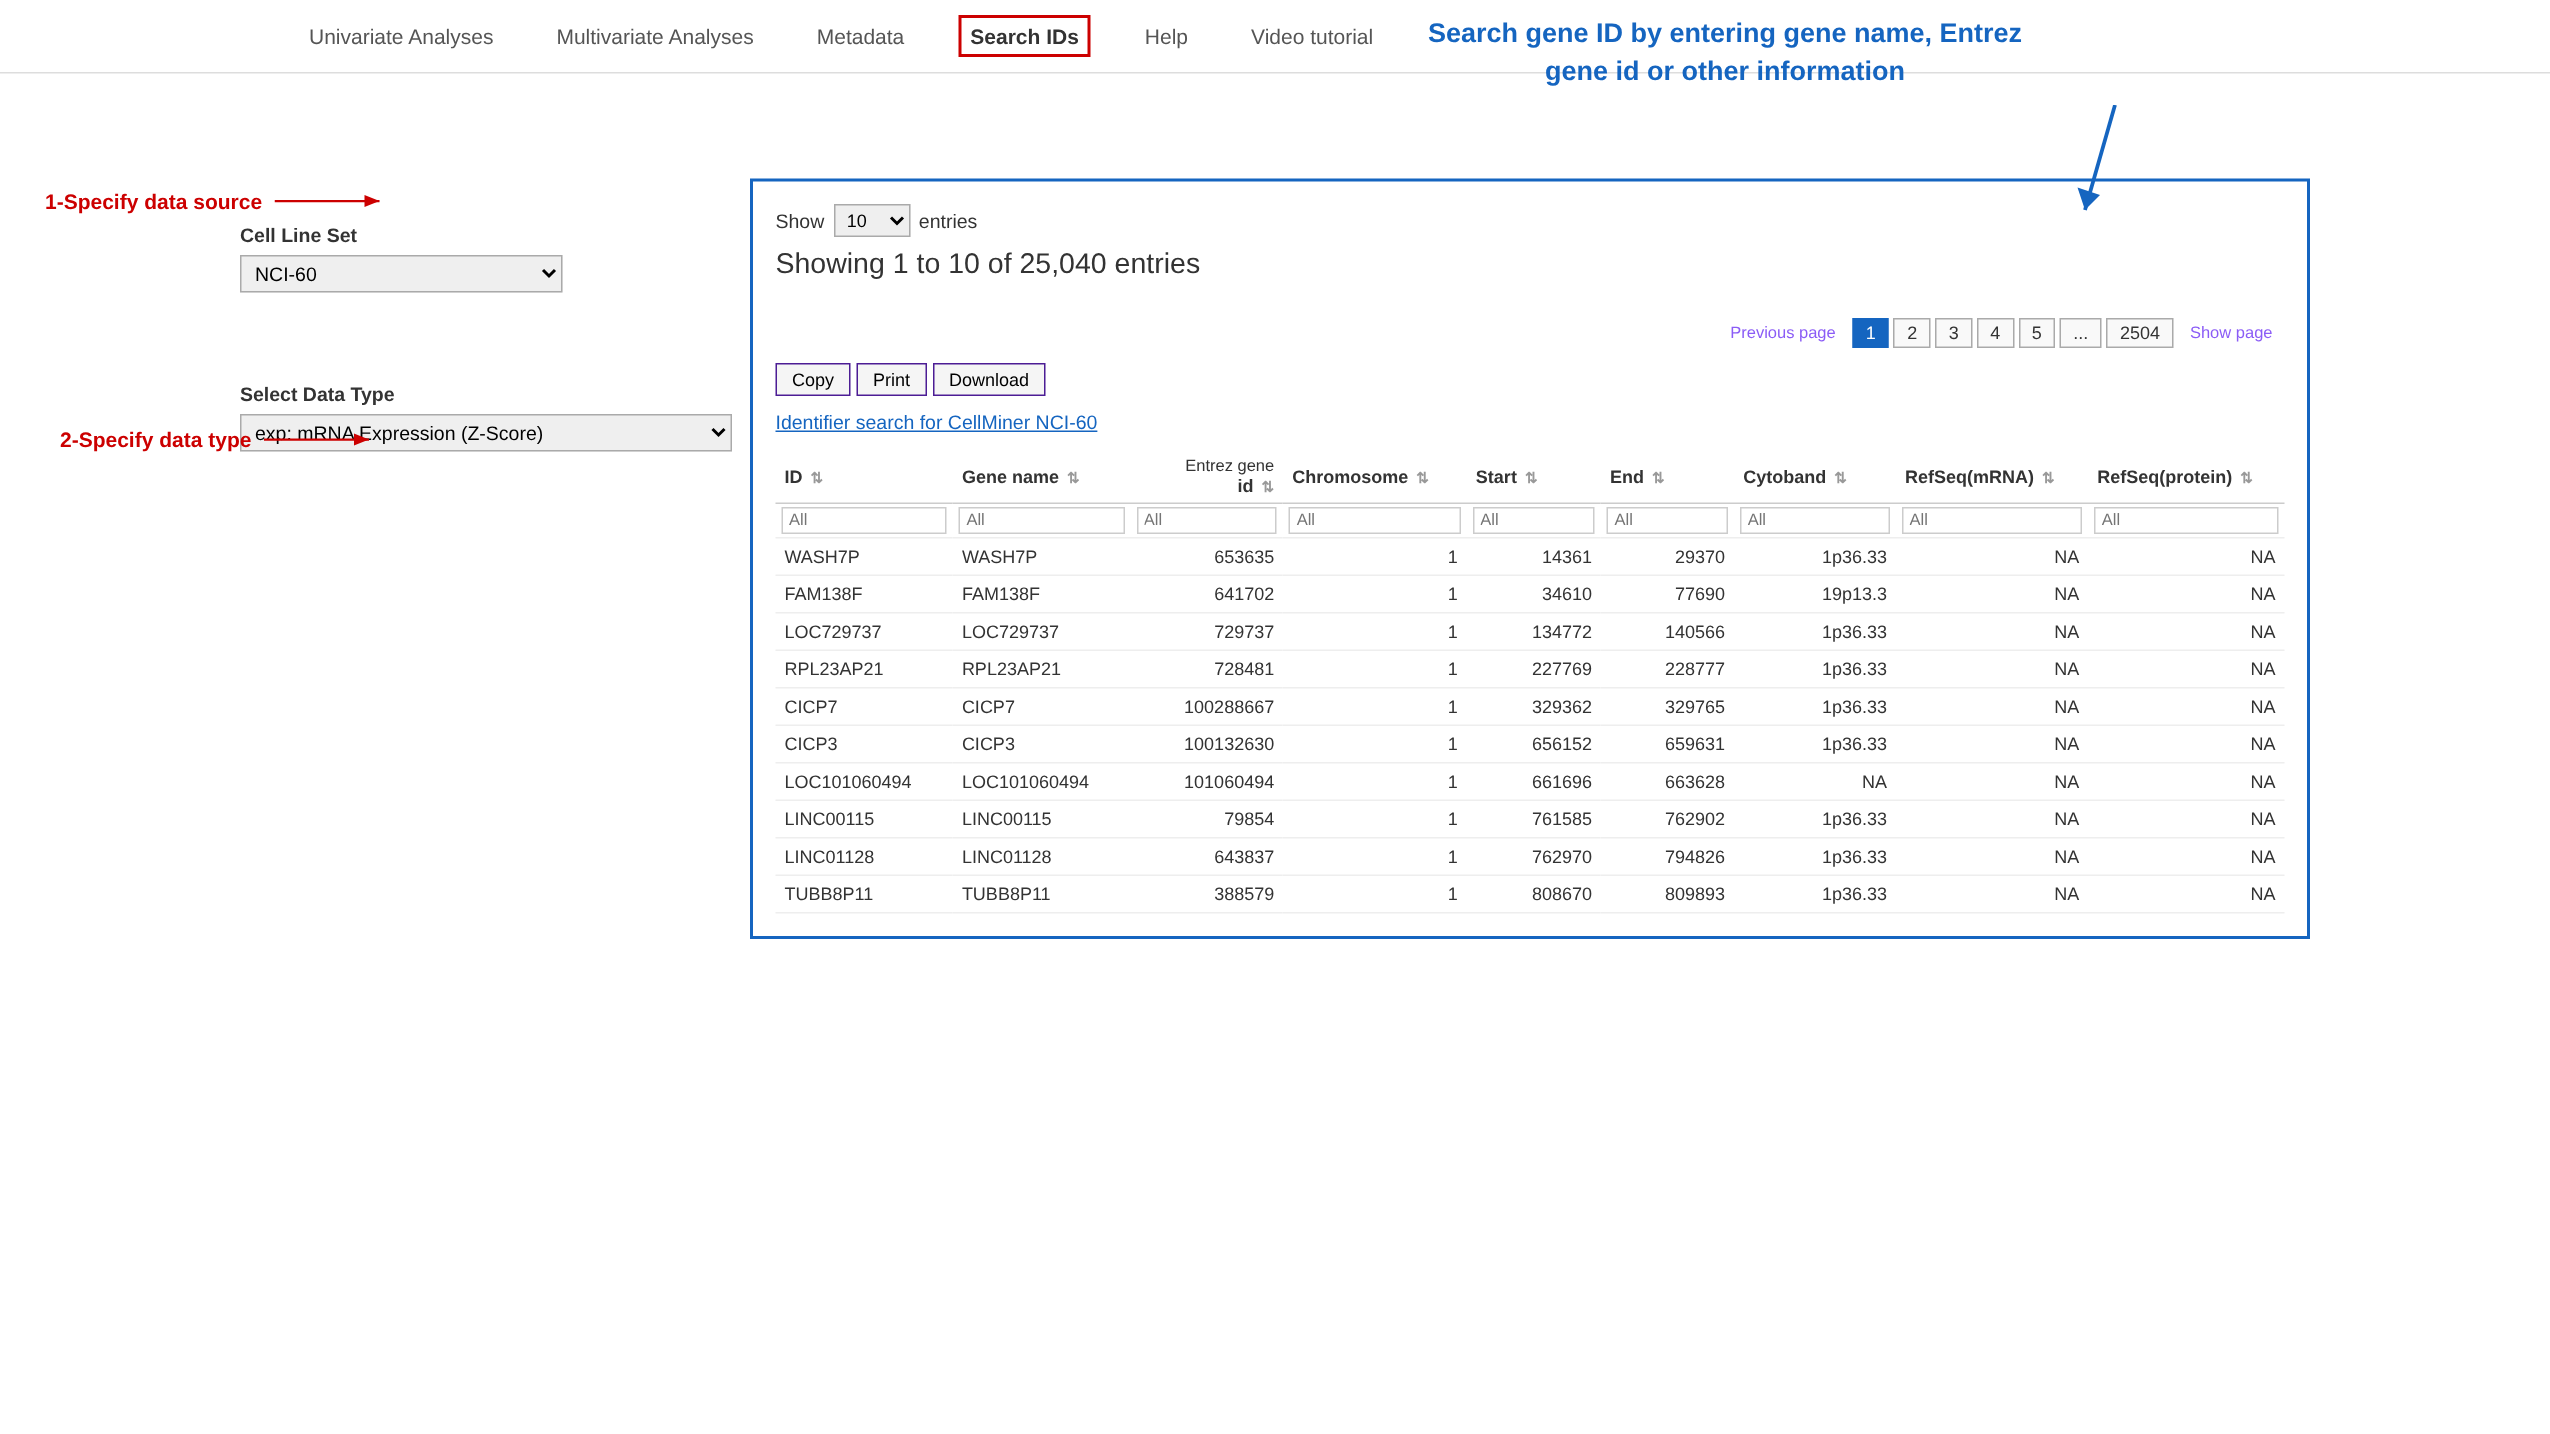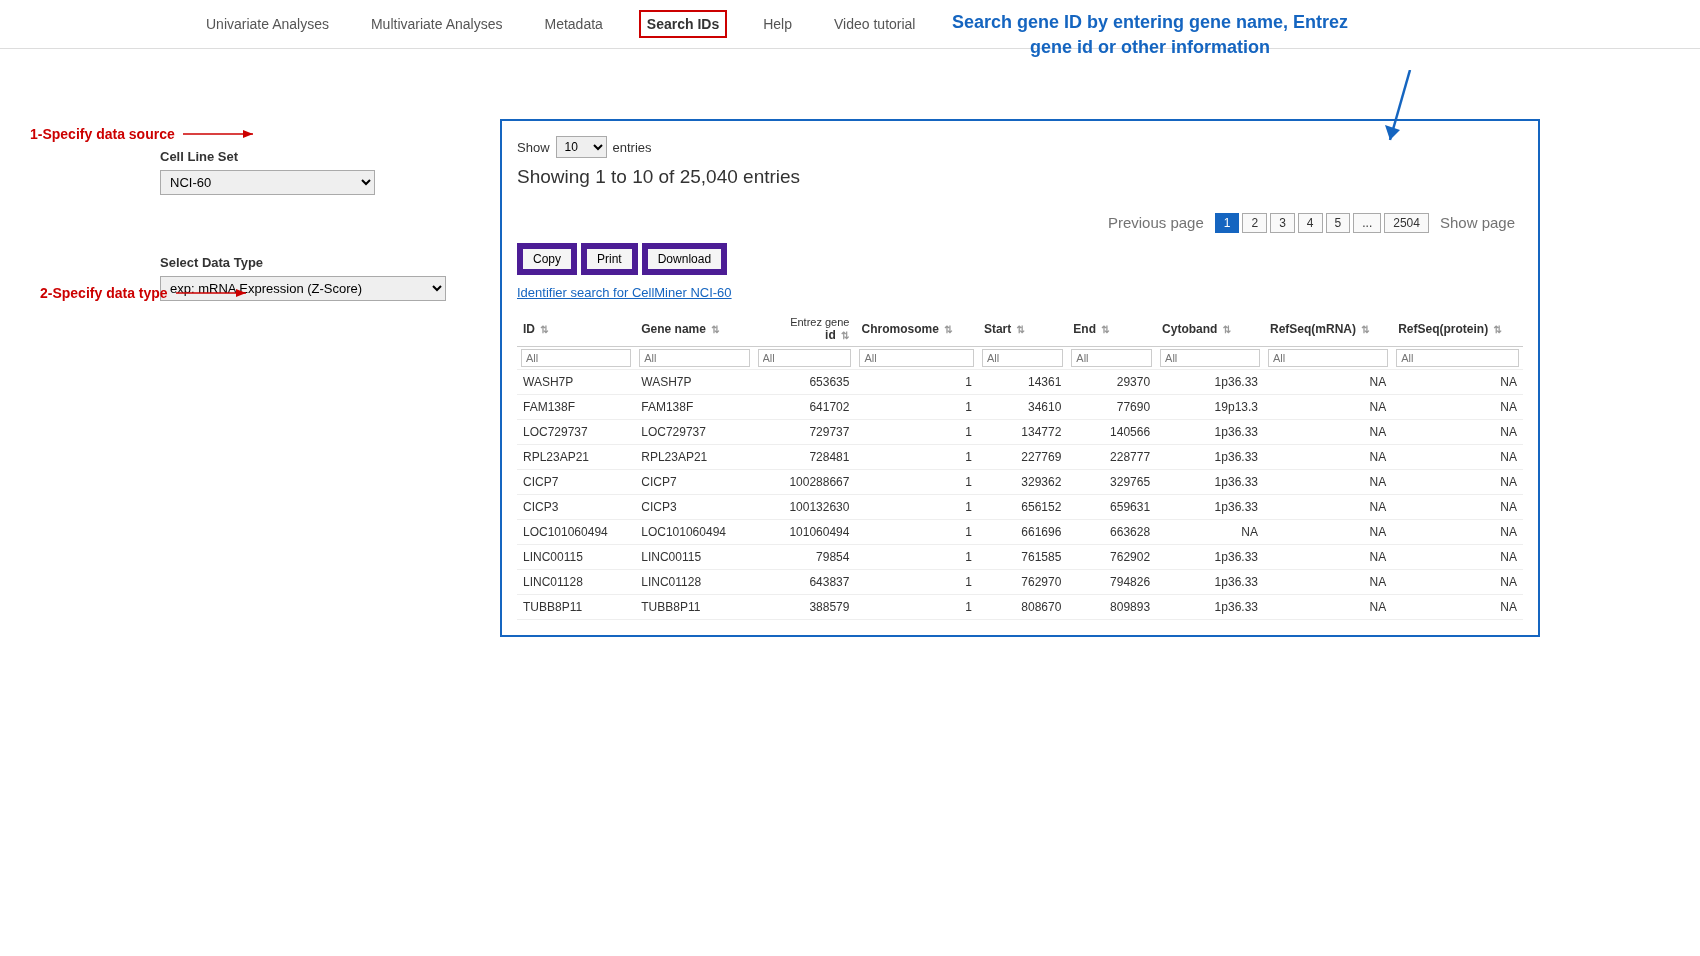--- a/index.html
+++ b/index.html
@@ -11,39 +11,39 @@
     .nav-item.active { border: 2px solid #cc0000; color: #333; font-weight: bold; text-align: right; }
 
     
     .main-layout { display: flex; padding: 20px 160px; gap: 20px; position: relative; }
 
     
     .left-panel { width: 320px; flex-shrink: 0; padding-top: 10px; }
     .left-panel .form-group { margin-bottom: 20px; }
     .left-panel label { font-weight: bold; font-size: 13px; display: block; margin-bottom: 6px; }
     .left-panel select { width: 215px; padding: 3px 5px; font-size: 13px; border: 1px solid #aaa; }
-    .left-panel select.wide { width: 286px; }
+    .left-panel select.wide { width: 328px; }
 
     
     .right-panel { flex: 1; border: 2px solid #1565c0; padding: 15px; position: relative; }
 
     
     .show-entries { display: flex; align-items: center; gap: 6px; font-size: 13px; margin-bottom: 8px; }
     .show-entries select { padding: 2px 4px; font-size: 12px; border: 1px solid #aaa; }
     .showing-text { font-size: 19px; margin-bottom: 24px; }
 
     
     .pagination-row { display: flex; justify-content: flex-end; align-items: center; gap: 3px; margin-bottom: 10px; }
     .page-btn { padding: 2px 8px; font-size: 12px; border: 1px solid #aaa; background: #f9f9f9; cursor: pointer; color: #333; }
     .page-btn.active { background: #1565c0; color: #fff; border-color: #1565c0; }
-    .page-btn.text-btn { background: none; border: none; color: #737373; font-size: 15px; cursor: pointer; }
+    .page-btn.text-btn { background: none; border: none; color: #8b5cf6; font-size: 11px; cursor: pointer; }
 
     
     .action-btns { display: flex; gap: 4px; margin-bottom: 10px; }
-    .action-btn { padding: 3px 10px; font-size: 12px; border: 6px solid #4c1d95; background: #f5f5f5; cursor: pointer; }
+    .action-btn { padding: 3px 10px; font-size: 12px; border: 1px solid #4c1d95; background: #f5f5f5; cursor: pointer; }
 
     
     .identifier-link { color: #1565c0; font-size: 13px; text-decoration: underline; cursor: pointer; margin-bottom: 12px; display: block; }
 
     
     .data-table { width: 100%; border-collapse: collapse; font-size: 12px; }
     .data-table th { background: #fff; padding: 4px 6px; text-align: left; border-bottom: 1px solid #ccc; font-weight: bold; font-size: 12px; white-space: nowrap; }
     .data-table td { padding: 5px 6px; border-bottom: 1px solid #eee; white-space: nowrap; }
     .data-table td.num { text-align: right; }
     .filter-row td { padding: 2px 4px; }

